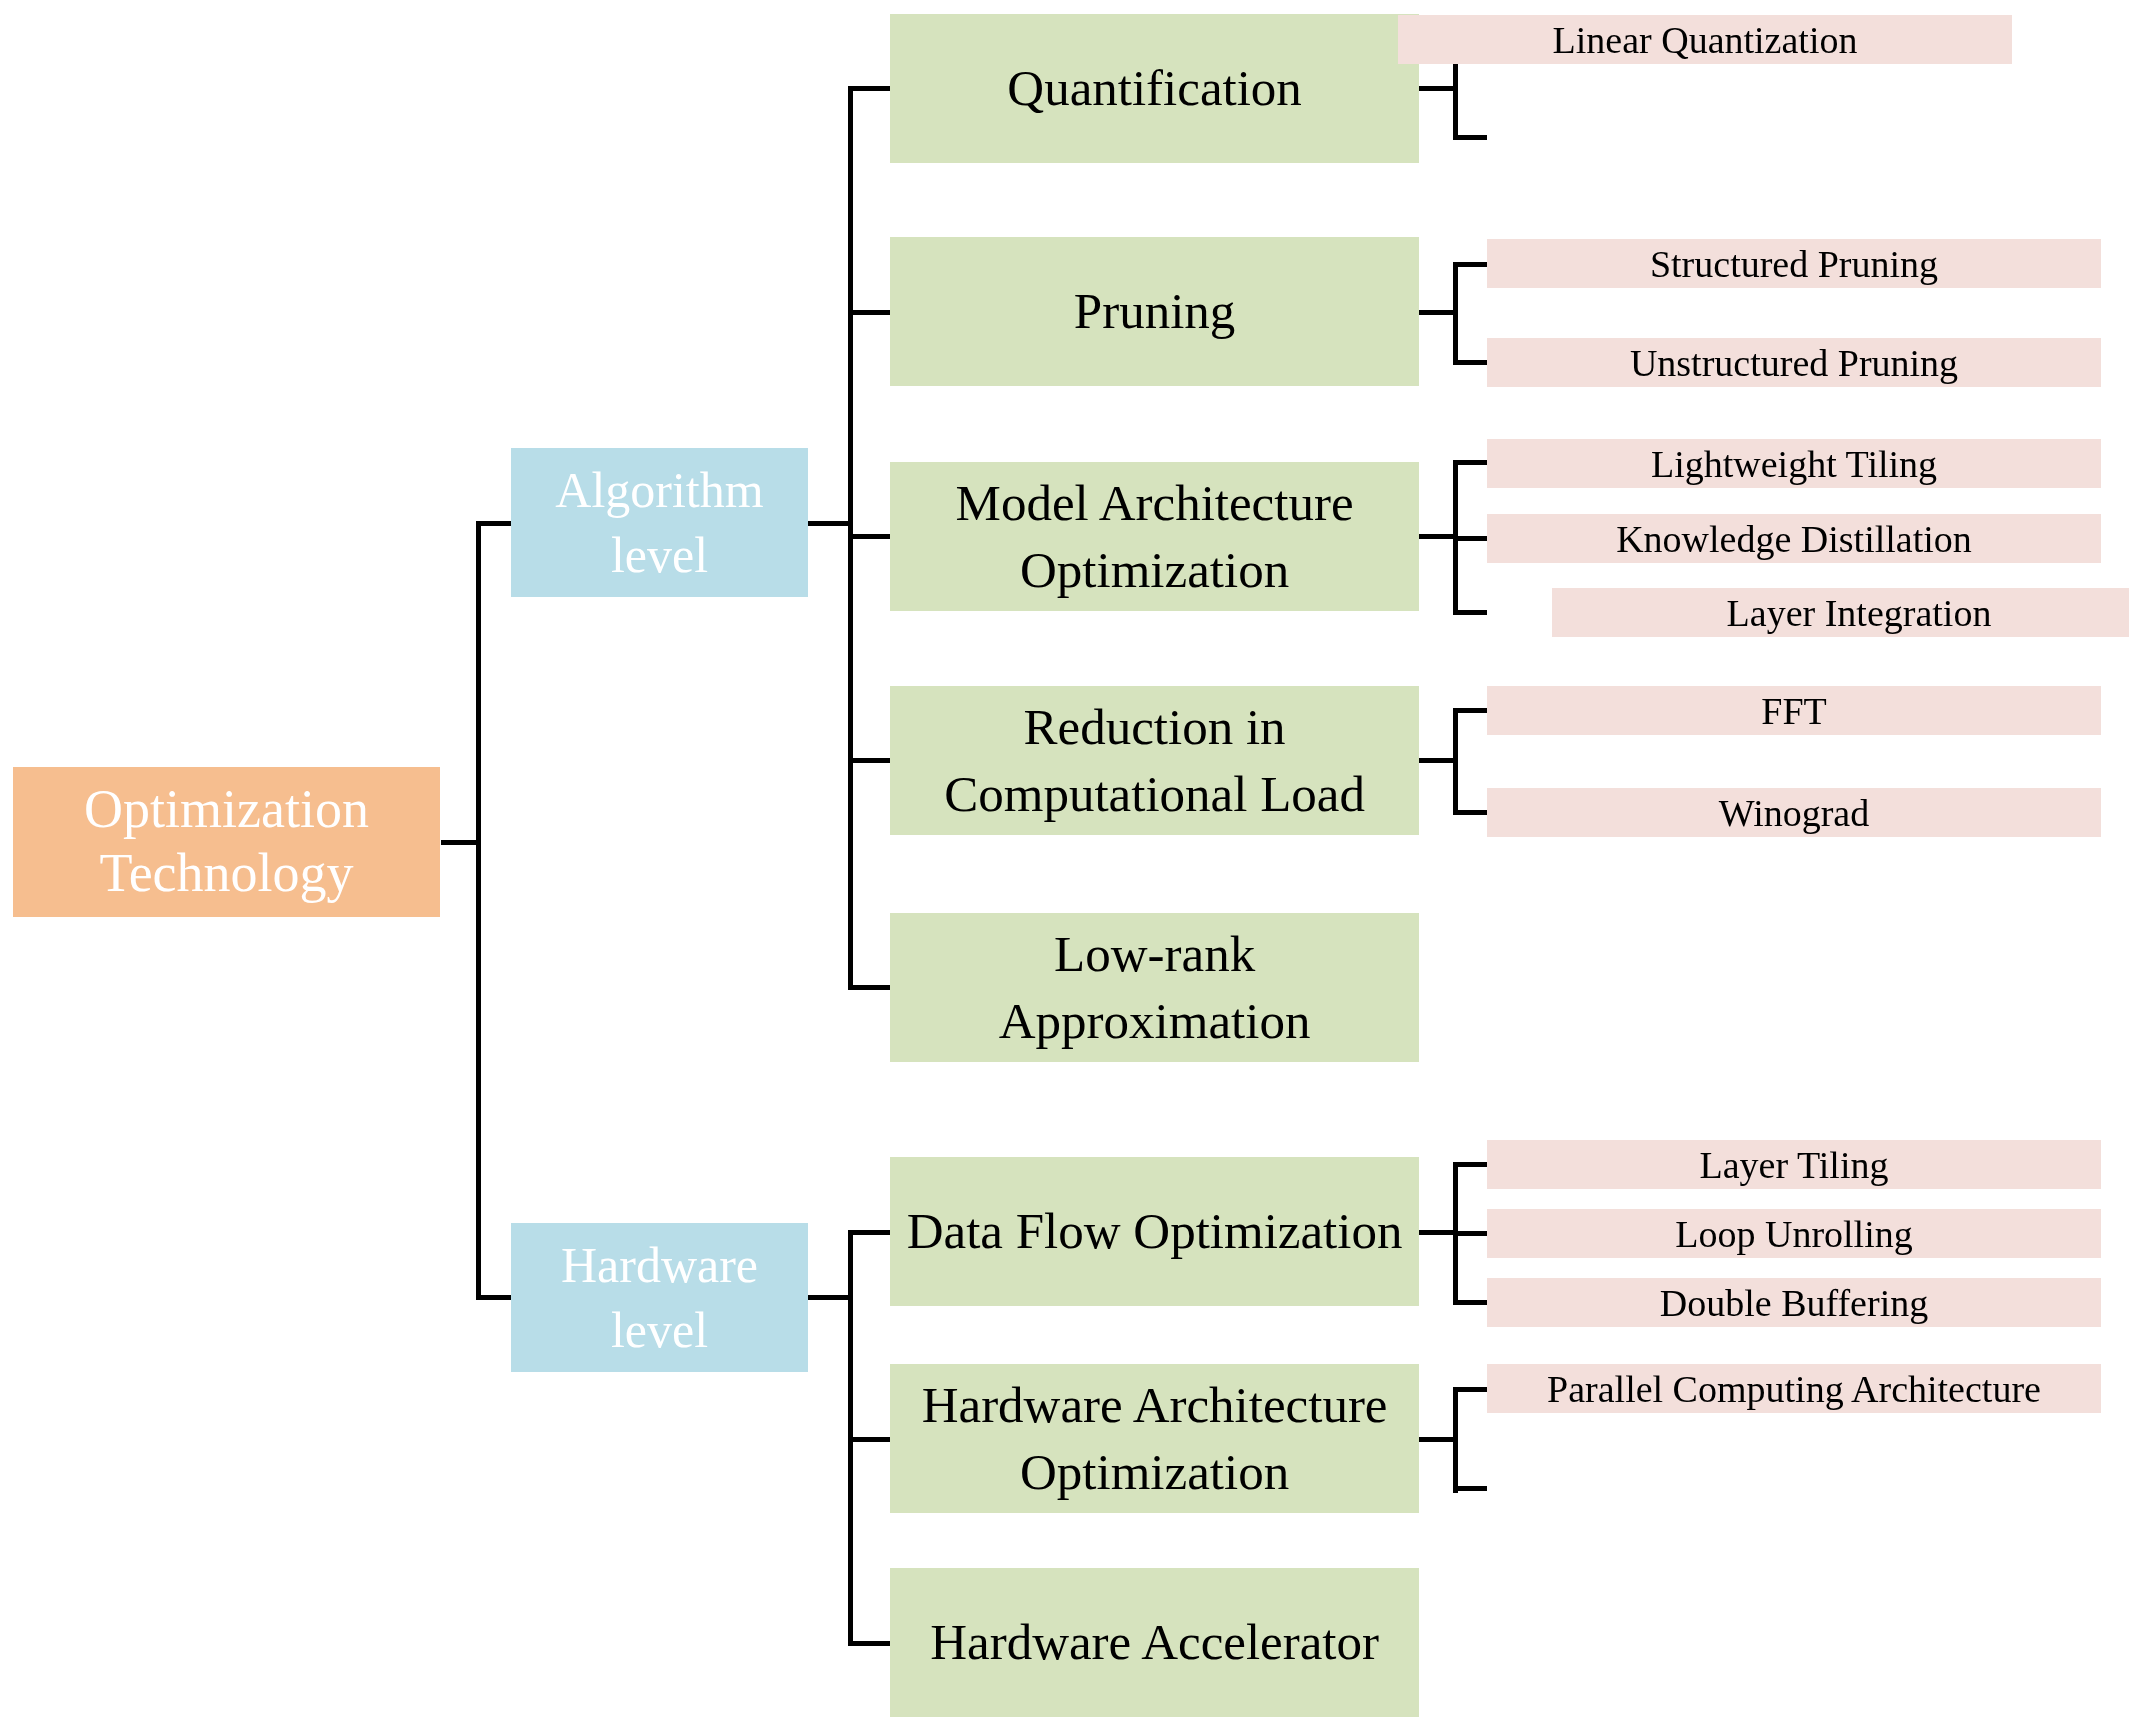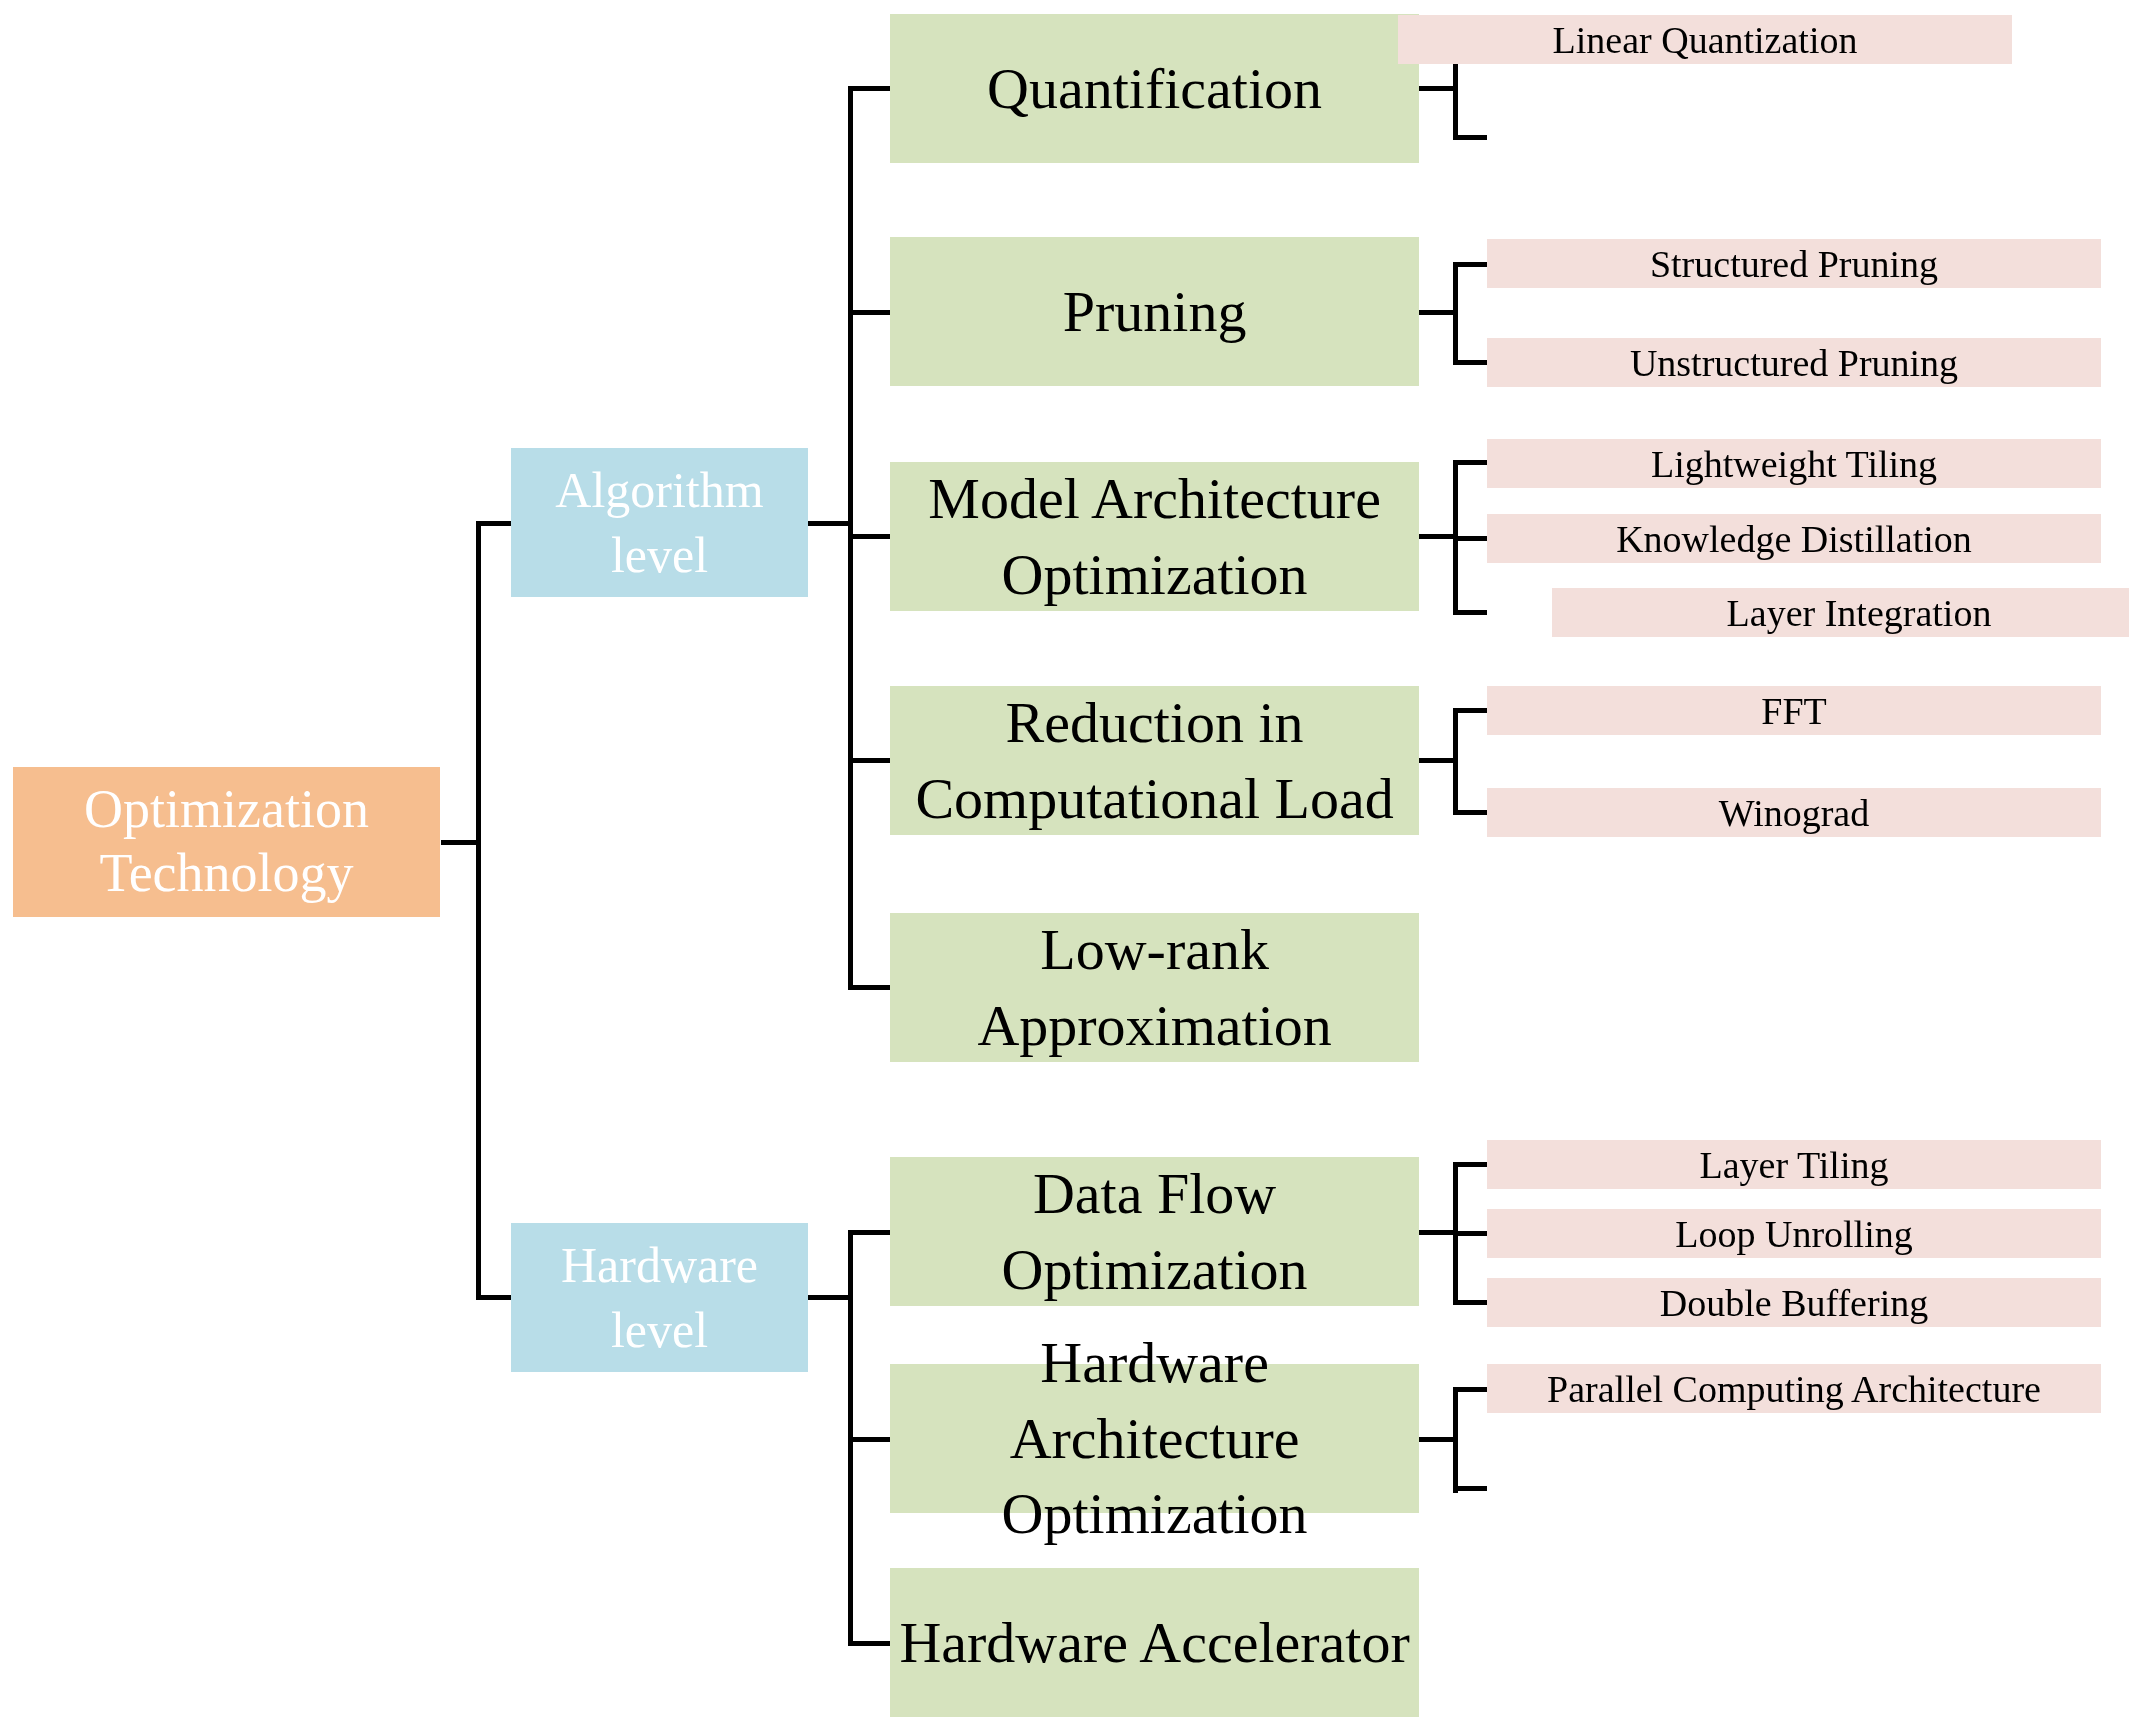--- a/index.html
+++ b/index.html
@@ -22,21 +22,21 @@
     font-size:54px;line-height:1.18;
   }
   .level{
     background:var(--level_fill,#B8DDE8);
     color:var(--light_text,#ffffff);
     font-size:50px;line-height:1.3;
   }
   .branch{
     background:var(--branch_fill,#D6E3BE);
     color:var(--dark_text,#000000);
-    font-size:58px;line-height:1.3;
+    font-size:51px;line-height:1.3;
     padding:0 6.6px;
   }
   .leaf{
     background:var(--leaf_fill,#F3DFDB);
     color:var(--dark_text,#000000);
     font-size:38px;line-height:1;
     white-space:nowrap;
   }
   .line{
     position:absolute;

